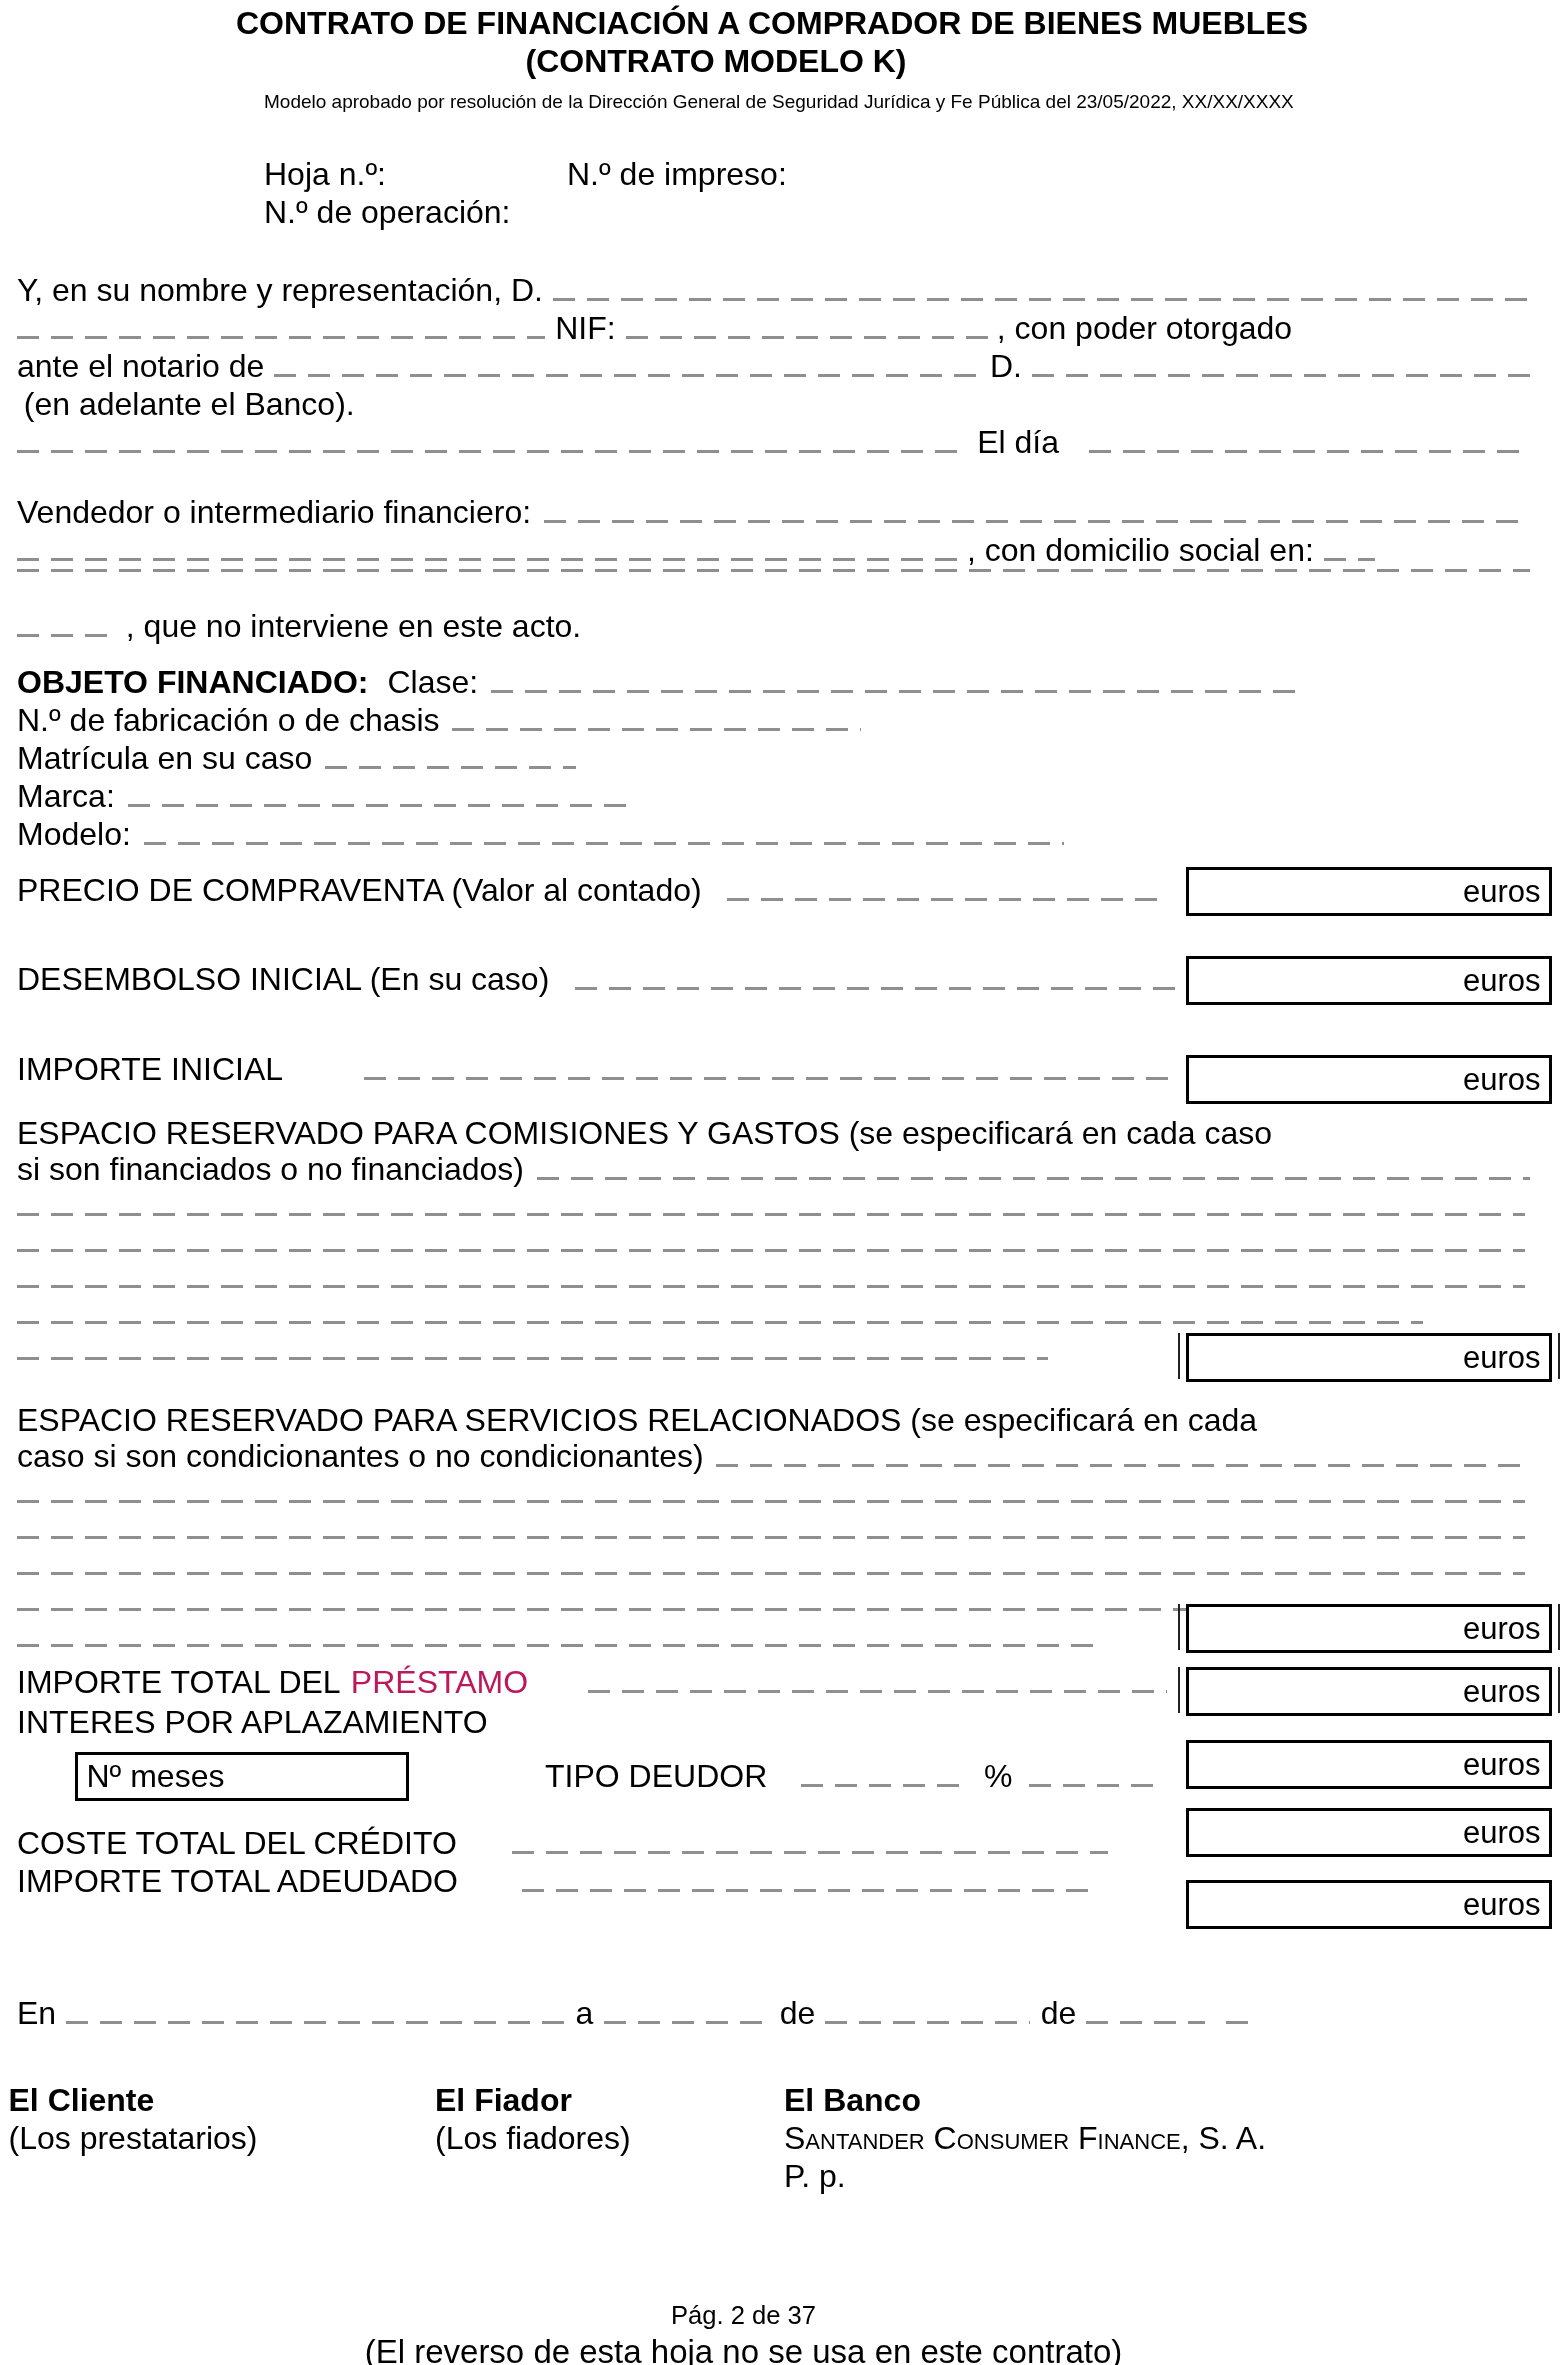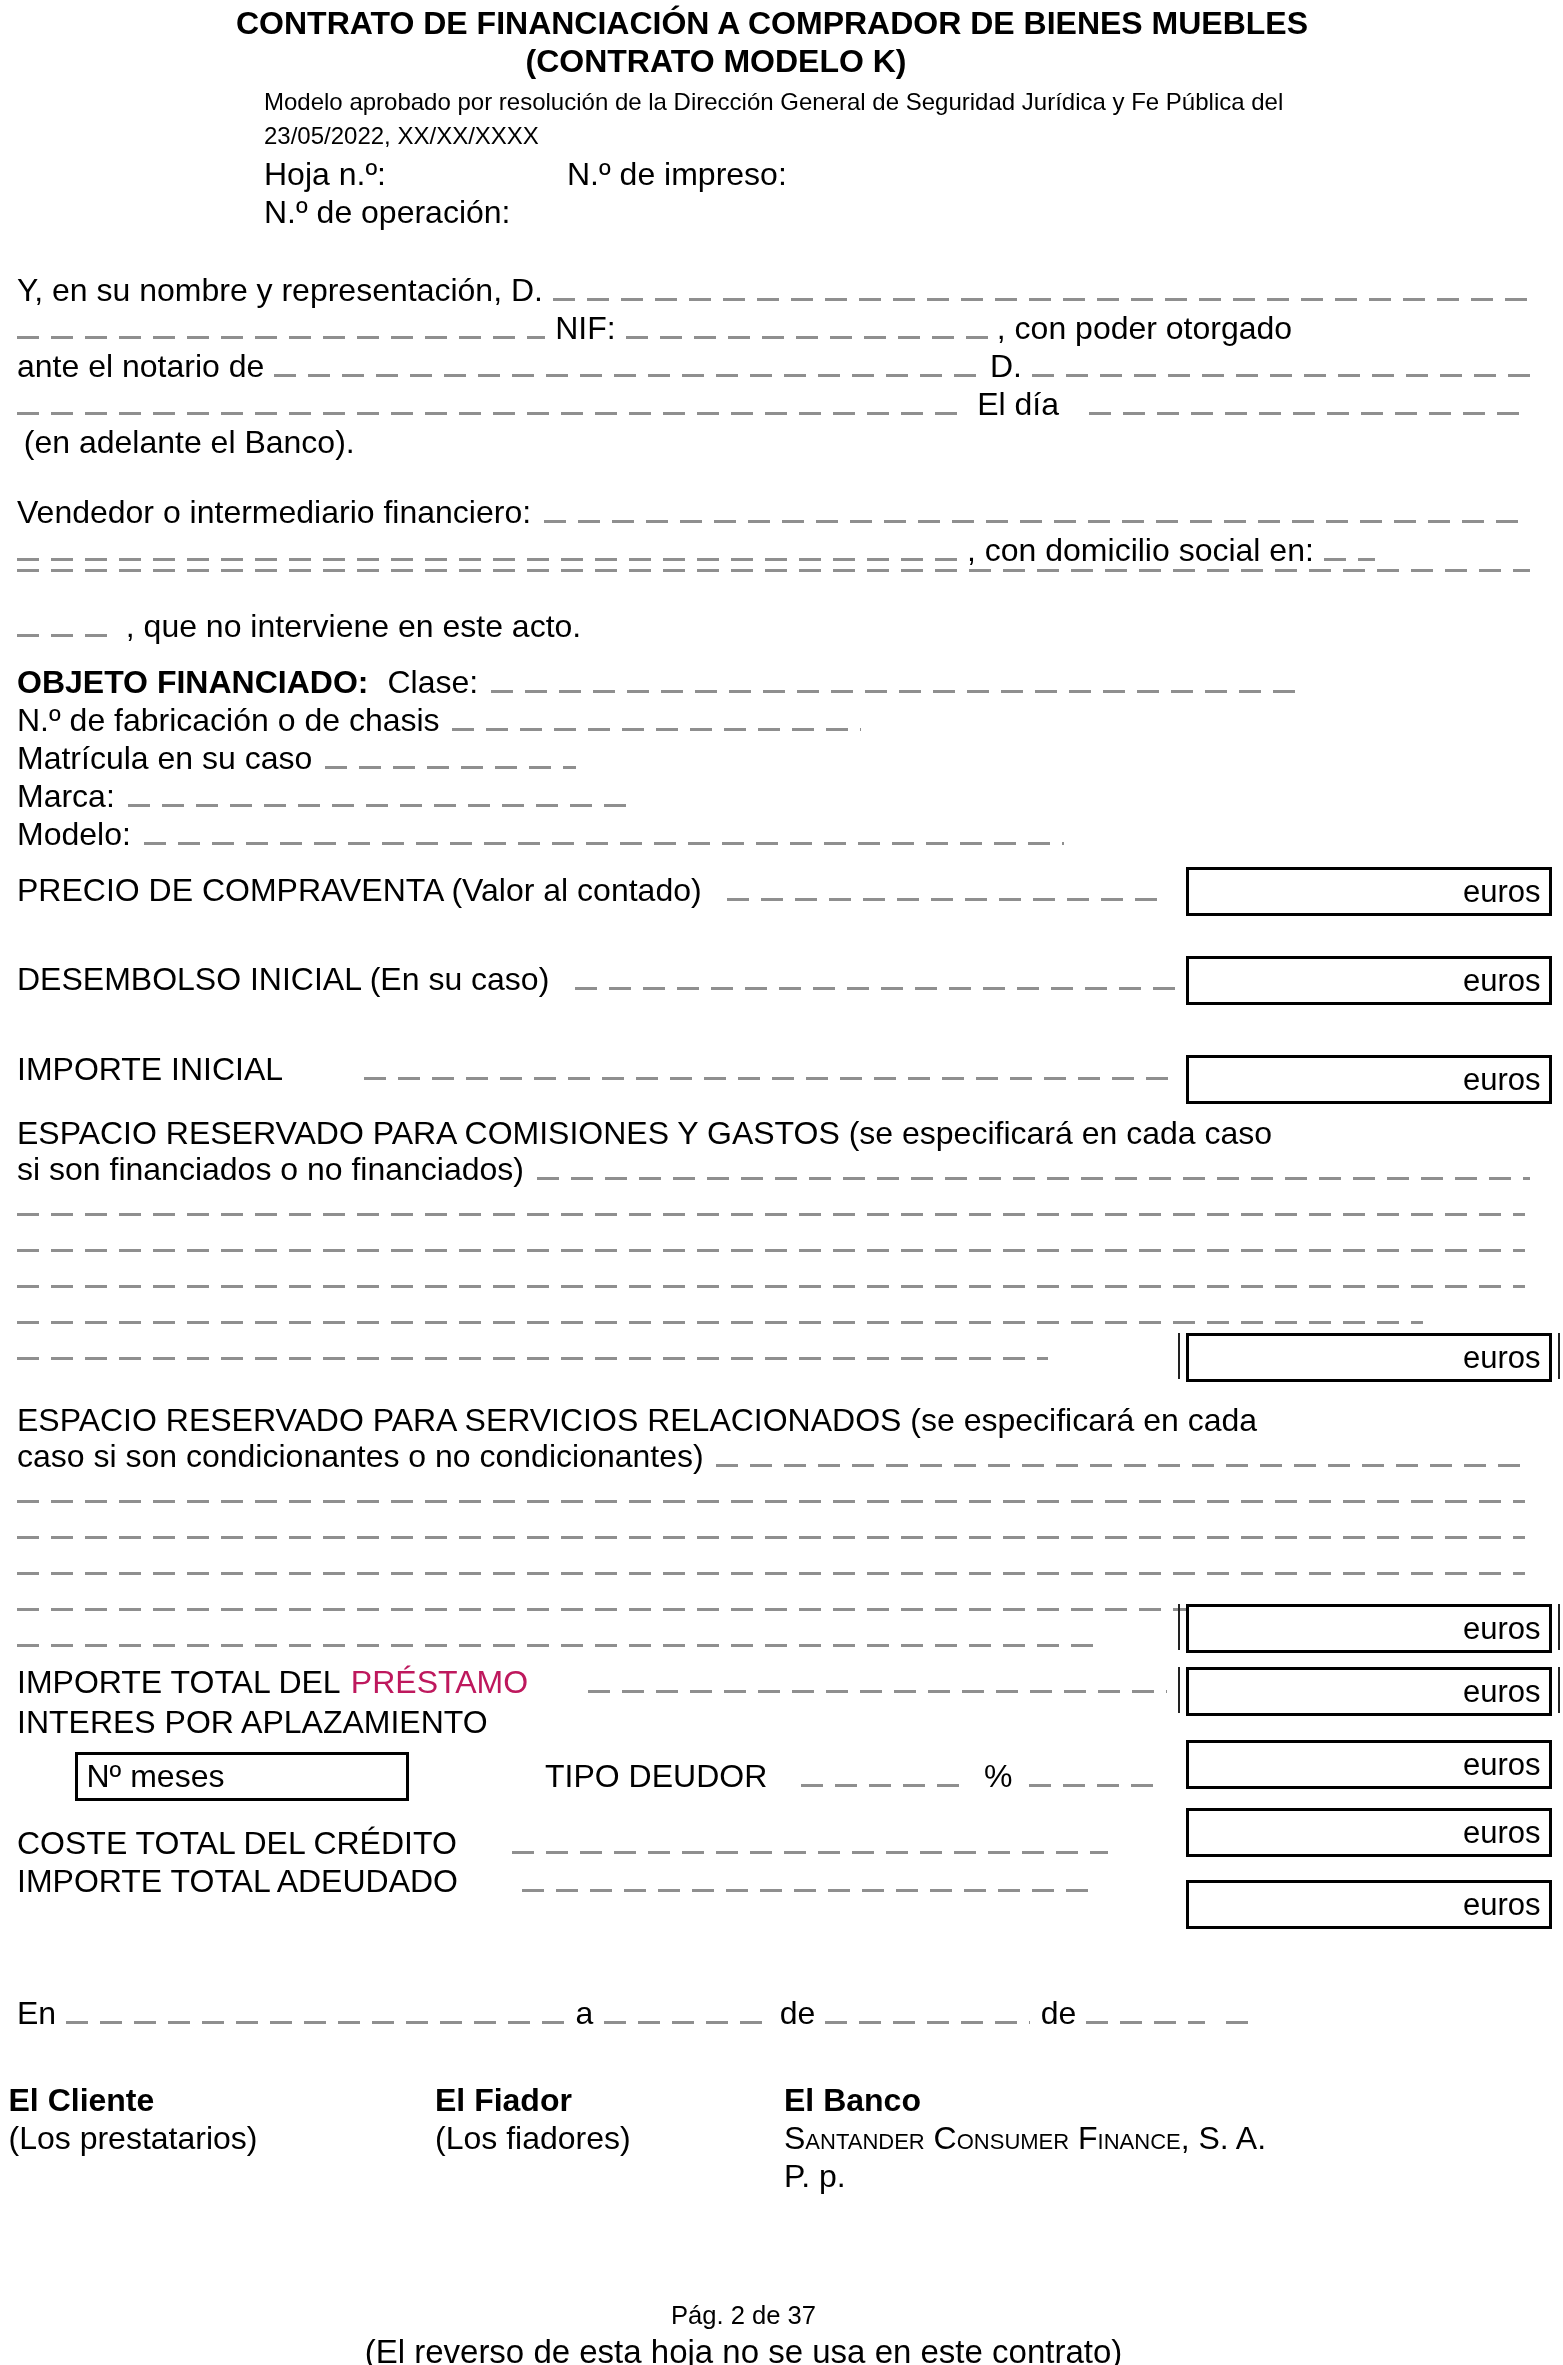--- a/index.html
+++ b/index.html
@@ -45,21 +45,21 @@
   .sig-title{font-weight:bold;line-height:38px;}
   .sig-sub{line-height:38px;}
 </style>
 </head>
 <body>
 
 <div class="page">
 
   <div class="abs bold center" style="left:0;top:5.1px;width:1544px;">CONTRATO DE FINANCIACIÓN A COMPRADOR DE BIENES MUEBLES</div>
   <div class="abs bold center" style="left:0;top:43px;width:1432px;">(CONTRATO MODELO K)</div>
-  <div class="abs" style="left:264px;top:85px;width:1099px;font-size:24px;line-height:34px;">Modelo aprobado por resolución de la Dirección General de Seguridad Jurídica y Fe Pública del 23/05/2022, XX/XX/XXXX</div>
+  <div class="abs" style="left:264px;top:85px;width:1099px;font-size:19px;line-height:34px;">Modelo aprobado por resolución de la Dirección General de Seguridad Jurídica y Fe Pública del 23/05/2022, XX/XX/XXXX</div>
   <div class="abs" style="left:264px;top:155px;line-height:38px;">Hoja n.º:</div>
   <div class="abs" style="left:567px;top:155px;line-height:38px;">N.º de impreso:</div>
   <div class="abs" style="left:264px;top:193px;line-height:38px;">N.º de operación:</div>
 
   <div class="abs" style="left:17px;top:271px;width:1513px;">
     <div class="line">
       <span>Y, en su nombre y representación, D.</span>
       <span class="bl fill" style="margin-left:10.2px;"></span>
     </div>
     <div class="line">
@@ -68,26 +68,26 @@
       <span class="bl" style="width:371px;margin-left:10.2px;"></span>
       <span>, con poder otorgado</span>
     </div>
     <div class="line">
       <span>ante el notario de</span>
       <span class="bl" style="width:707px;margin-left:10.2px;"></span>
       <span style="margin-left:8.5px;">D.</span>
       <span class="bl fill" style="margin-left:10.2px;"></span>
     </div>
     <div class="line">
+      <span style="padding-left:6.8px;">(en adelante el Banco).</span>
+    </div>
+    <div class="line">
       <span class="bl" style="width:950px;"></span>
       <span style="margin-left:10.2px;">El día</span>
       <span class="bl fill" style="margin-left:30px;"></span>
-    </div>
-    <div class="line">
-      <span style="padding-left:6.8px;">(en adelante el Banco).</span>
     </div>
   </div>
 
   <div class="abs" style="left:17px;top:493px;width:1513px;">
     <div class="line">
       <span>Vendedor o intermediario financiero:</span>
       <span class="bl fill" style="margin-left:12.8px;"></span>
     </div>
     <div class="line">
       <span class="bl" style="width:950px;"></span>

